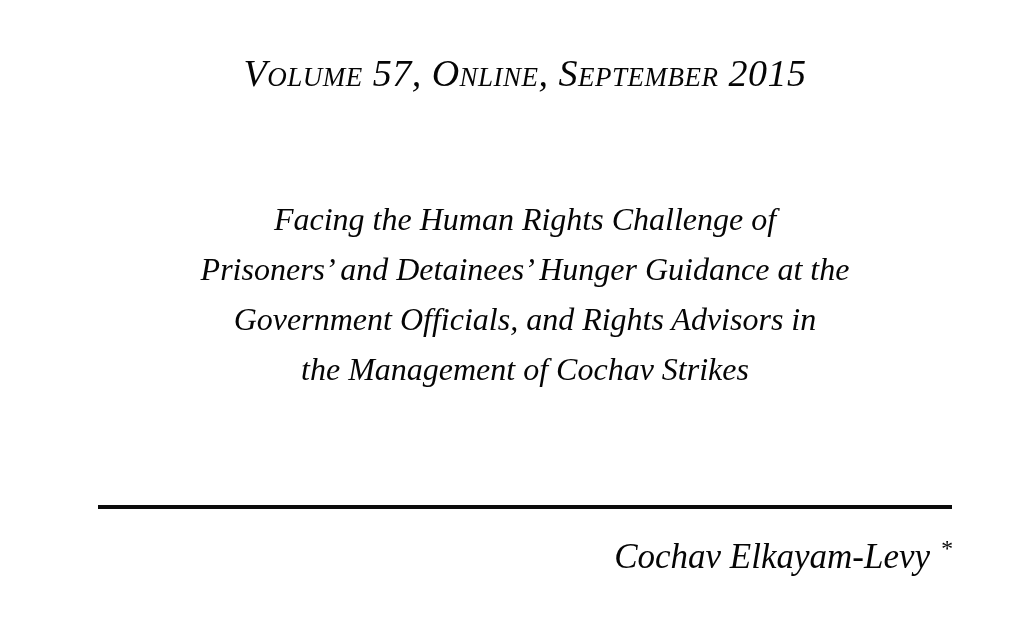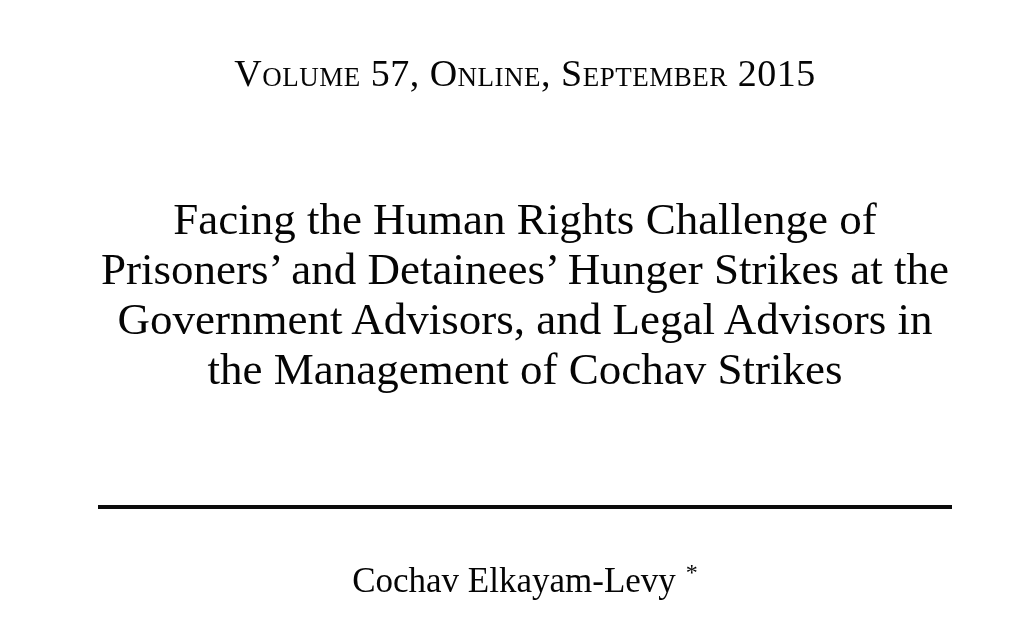--- a/index.html
+++ b/index.html
@@ -12,83 +12,85 @@
     background: #ffffff;
     font-family: "Liberation Serif", serif;
     color: #050505;
     overflow: hidden;
   }
   .page {
     position: relative;
     width: 1032px;
     height: 622px;
     background: #ffffff;
+    font-style: italic;
   }
   .content-col {
     position: absolute;
     left: 98px;
     width: 854px;
     text-align: center;
   }
   .journal-line {
     top: 51px;
     font-size: 38px;
     line-height: 44px;
     font-variant: small-caps;
     letter-spacing: 0.5px;
     white-space: nowrap;
   }
   .article-title {
     top: 194px;
     margin: 0;
-    font-size: 45px;
+    font-size: 32px;
     line-height: 50px;
     font-weight: 400;
   }
   .title-line {
     display: block;
     white-space: nowrap;
   }
   .separator-rule {
     position: absolute;
     left: 98px;
     top: 505px;
     width: 854px;
     height: 4px;
     background: #0b0b0b;
     border: none;
     margin: 0;
     padding: 0;
   }
   .author-line {
-    top: 560px;
+    top: 536px;
     font-size: 35px;
     line-height: 42px;
     white-space: nowrap;
+    text-align: right;
   }
   .footnote-marker {
     display: inline-block;
     position: relative;
     top: -12px;
     margin-left: 10px;
     font-size: 24px;
     line-height: 1;
   }
 </style>
 </head>
 <body>
 
 <div class="page">
 
   <div class="content-col journal-line">Volume 57, Online, September 2015</div>
 
   <h1 class="content-col article-title">
     <span class="title-line">Facing the Human Rights Challenge of</span>
-    <span class="title-line">Prisoners’ and Detainees’ Hunger Strikes at the</span>
-    <span class="title-line">Government Advisors, and Legal Advisors in</span>
+    <span class="title-line">Prisoners’ and Detainees’ Hunger Guidance at the</span>
+    <span class="title-line">Government Officials, and Rights Advisors in</span>
     <span class="title-line">the Management of Cochav Strikes</span>
   </h1>
 
   <hr class="separator-rule">
 
   <div class="content-col author-line">
     <span>Cochav Elkayam-Levy</span><span class="footnote-marker">*</span>
   </div>
 
 </div>

